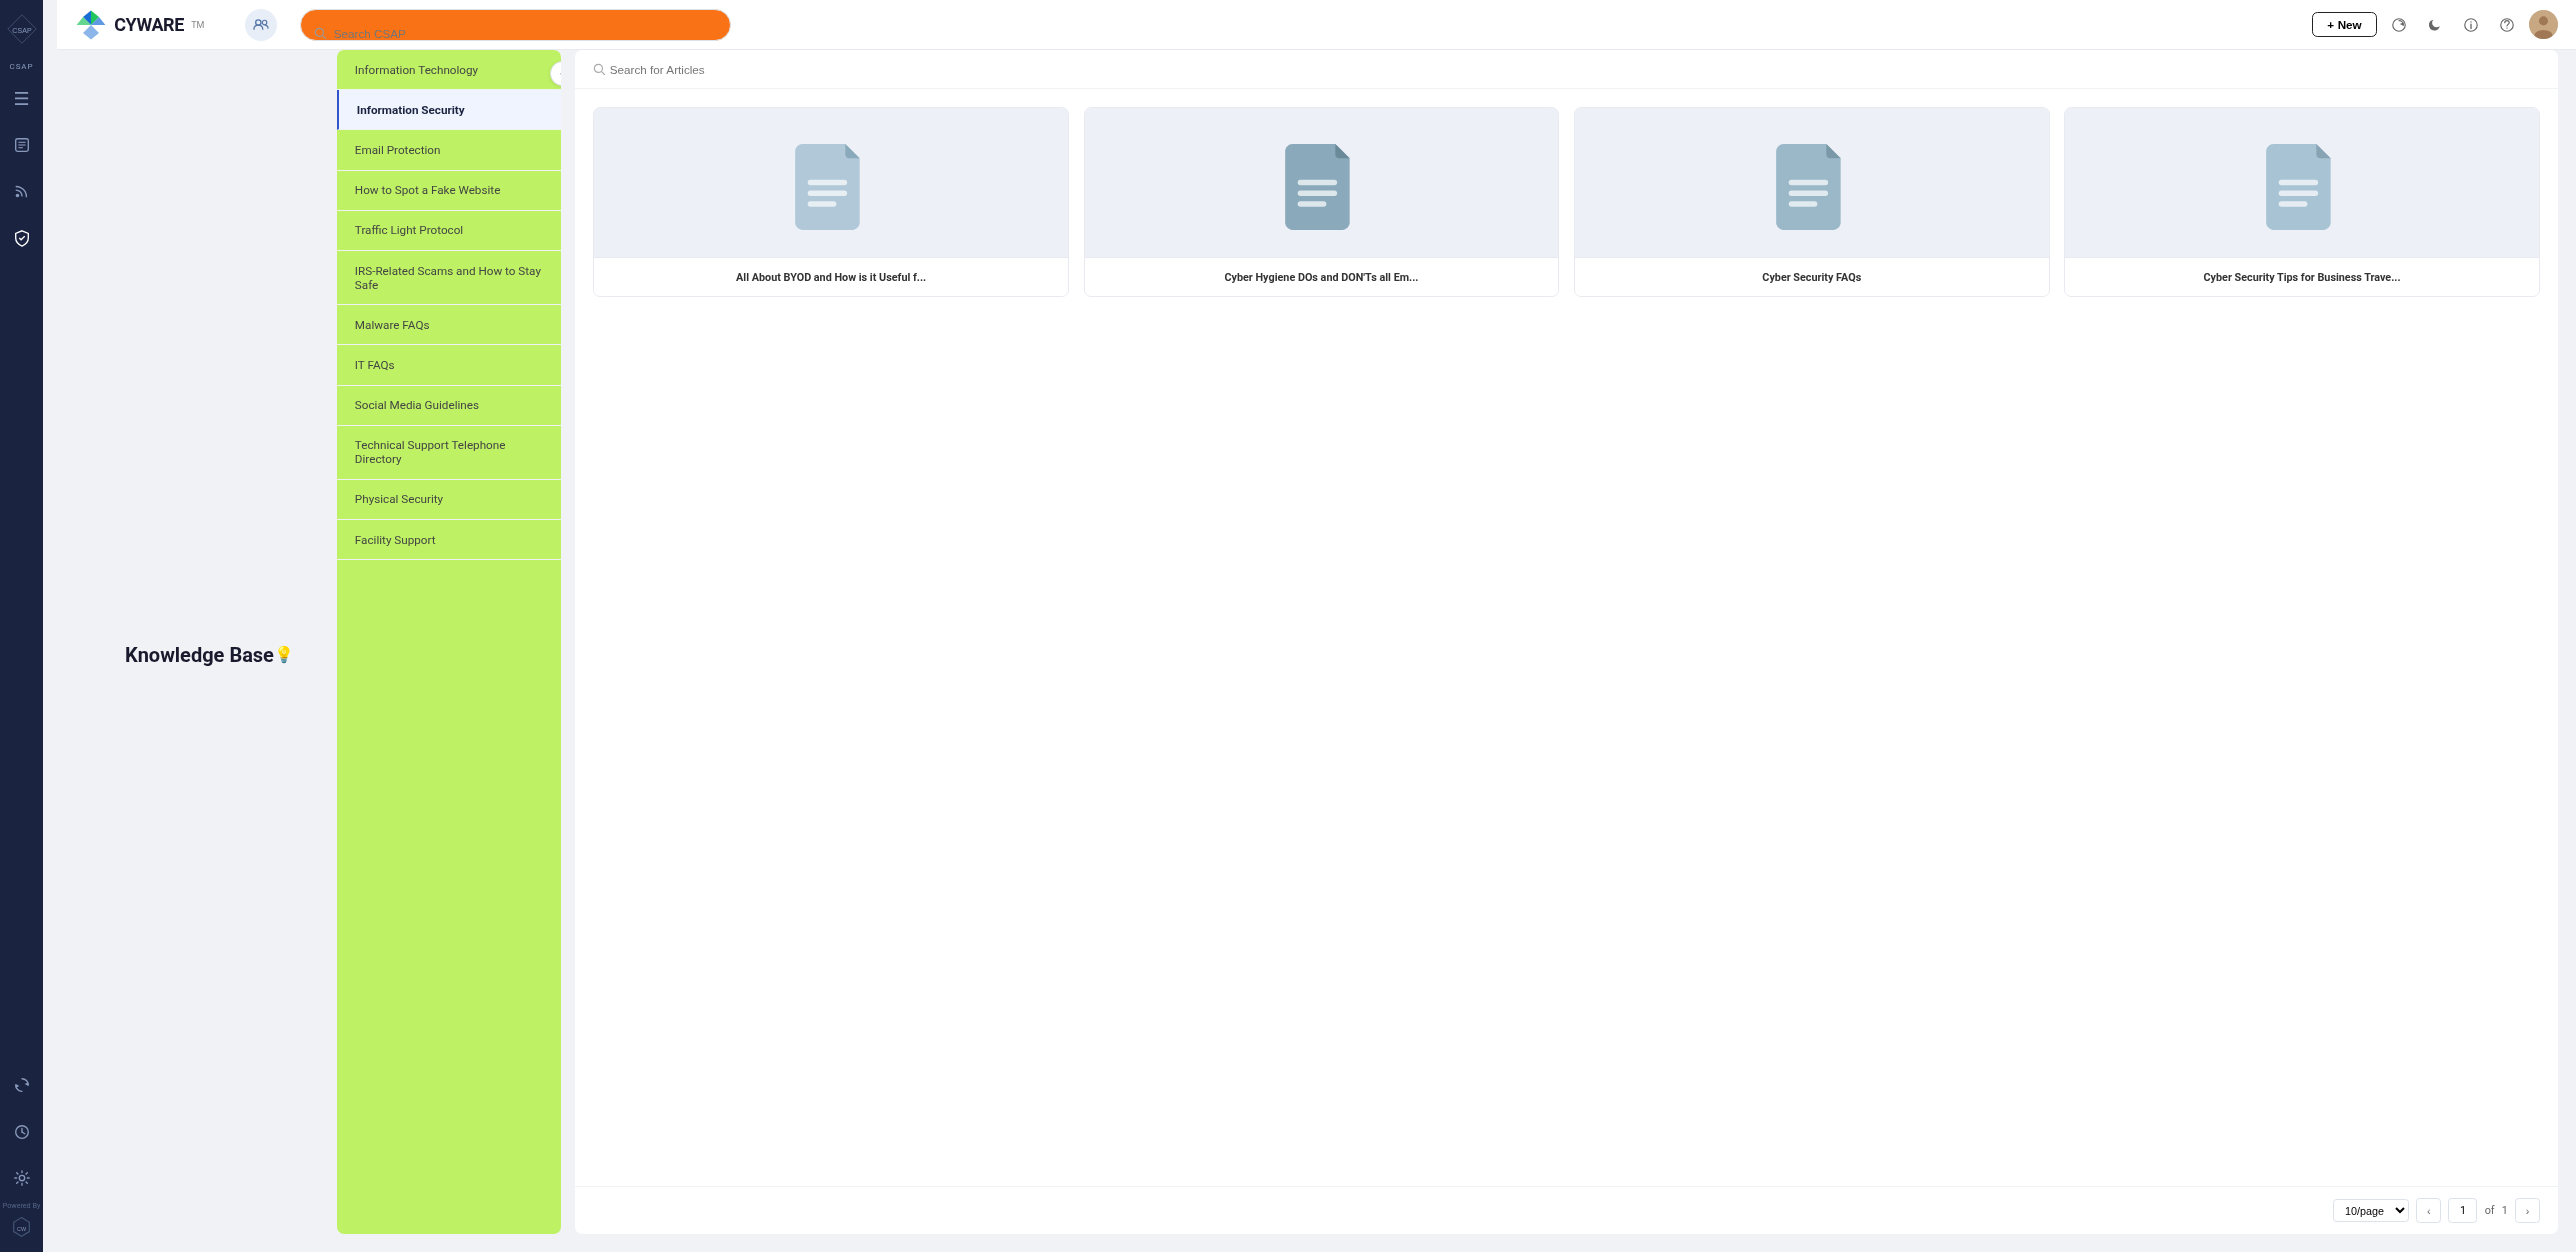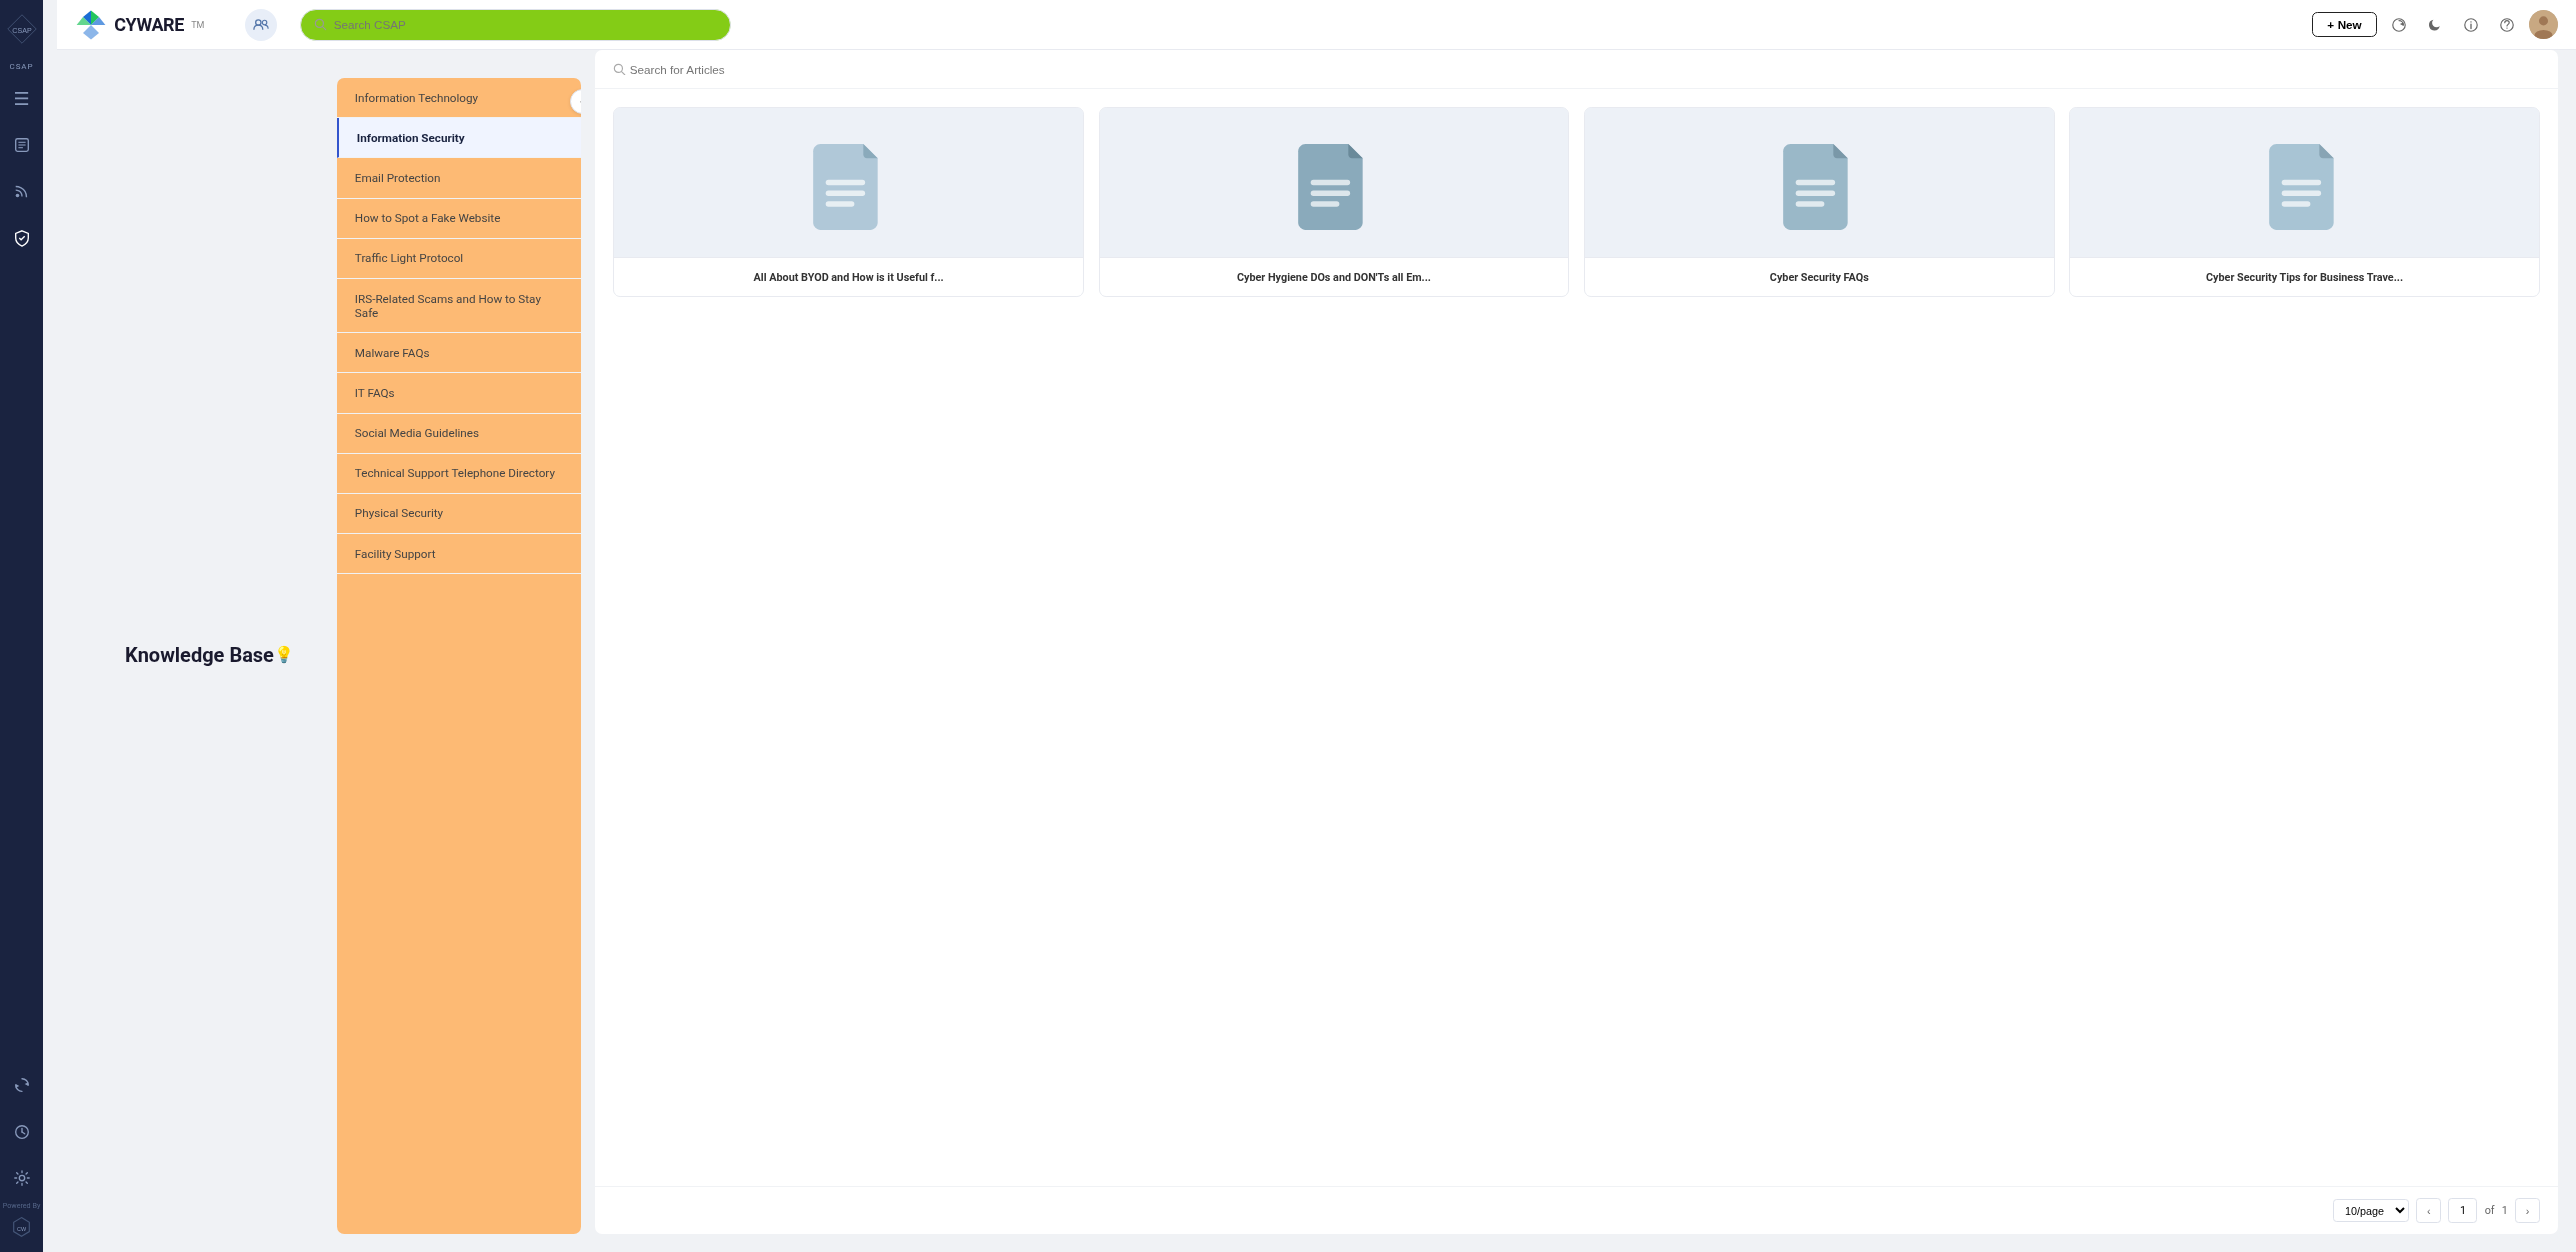--- a/index.html
+++ b/index.html
@@ -106,24 +106,24 @@
       color: #5577aa;
       font-size: 12.6px;
     }
     .search-bar {
       flex: 1;
       max-width: 431px;
       height: 32px;
       border: 0.9px solid #dde1ea;
       border-radius: 18px;
       display: flex;
-      align-items: center;
+      align-items: flex-end;
       padding: 0 12.6px;
       gap: 7.2px;
-      background: #84cc16;
+      background: #f97316;
     }
     .search-bar input {
       border: none;
       background: transparent;
       outline: none;
       font-size: 11.7px;
       color: #333;
       flex: 1;
     }
     .topnav-actions {
@@ -193,27 +193,26 @@
     .page-body {
       display: flex;
       flex: 1;
       overflow: hidden;
       padding: 0 18px 18px;
       gap: 14.4px;
     }
 
     
     .left-panel {
-      width: 244px;
-      background: #fdba74;
+      width: 224px;
+      background: #bef264;
       border-radius: 7.2px;
       flex-shrink: 0;
       overflow-y: auto;
       position: relative;
-      margin-top: 28px;
     }
     .collapse-btn {
       position: absolute;
       top: 10.8px;
       right: -14.4px;
       width: 25px;
       height: 25px;
       border-radius: 50%;
       background: #fff;
       border: 0.9px solid #dde1ea;

